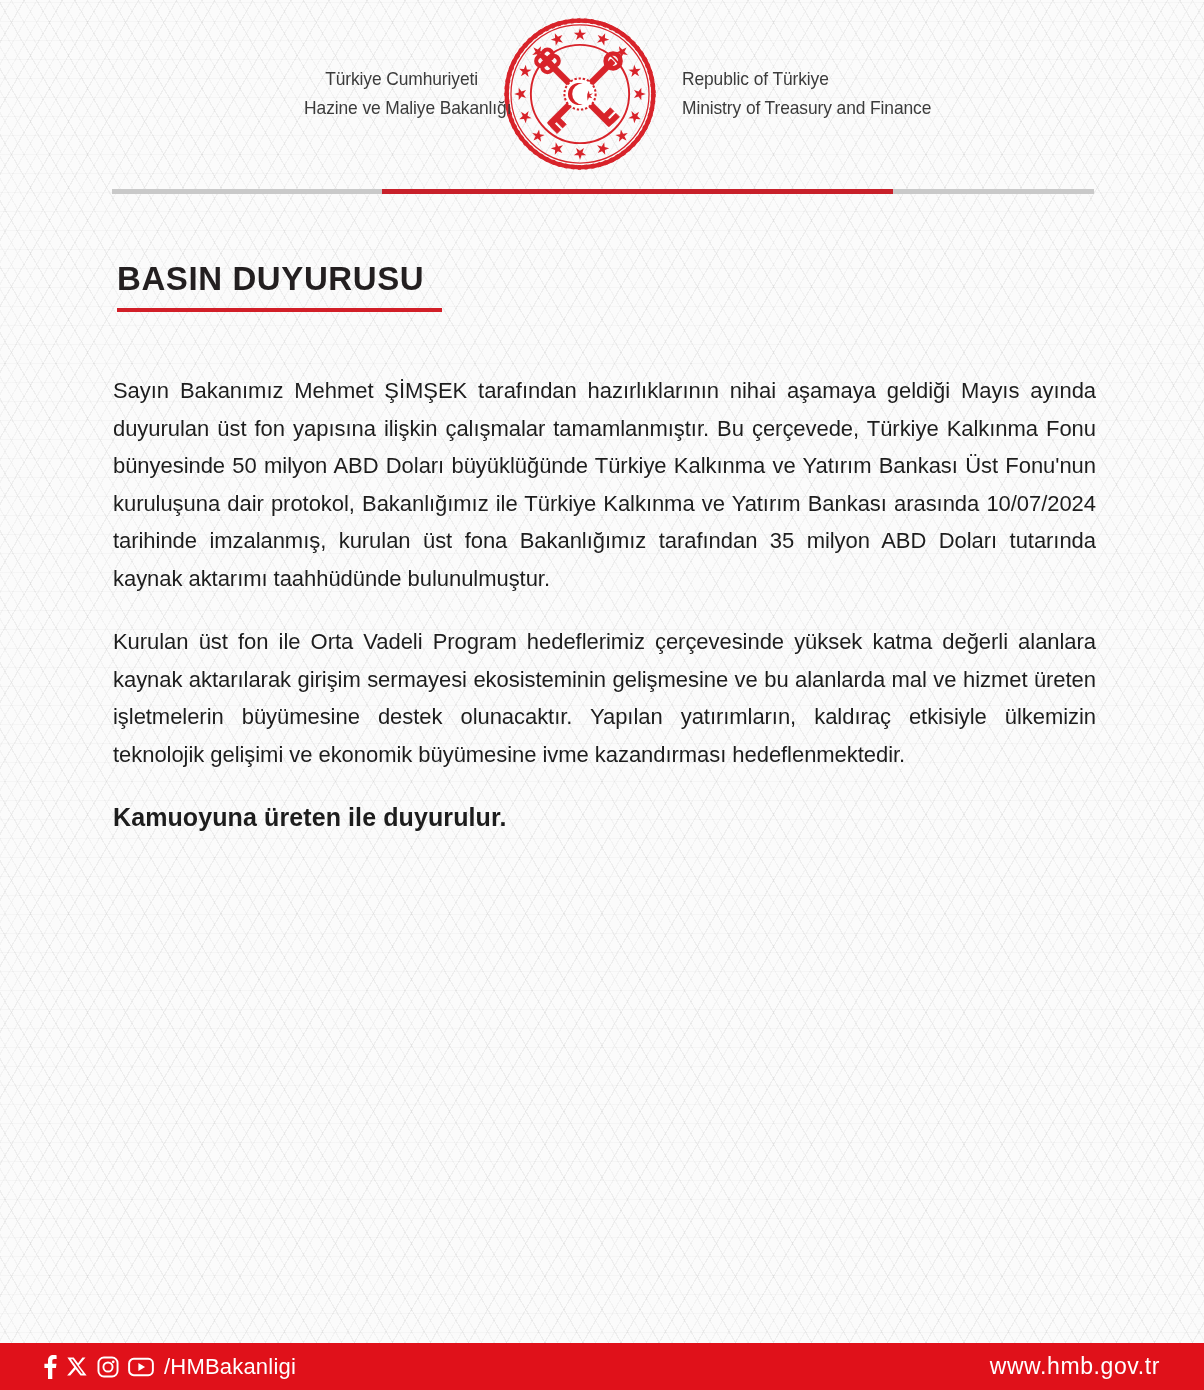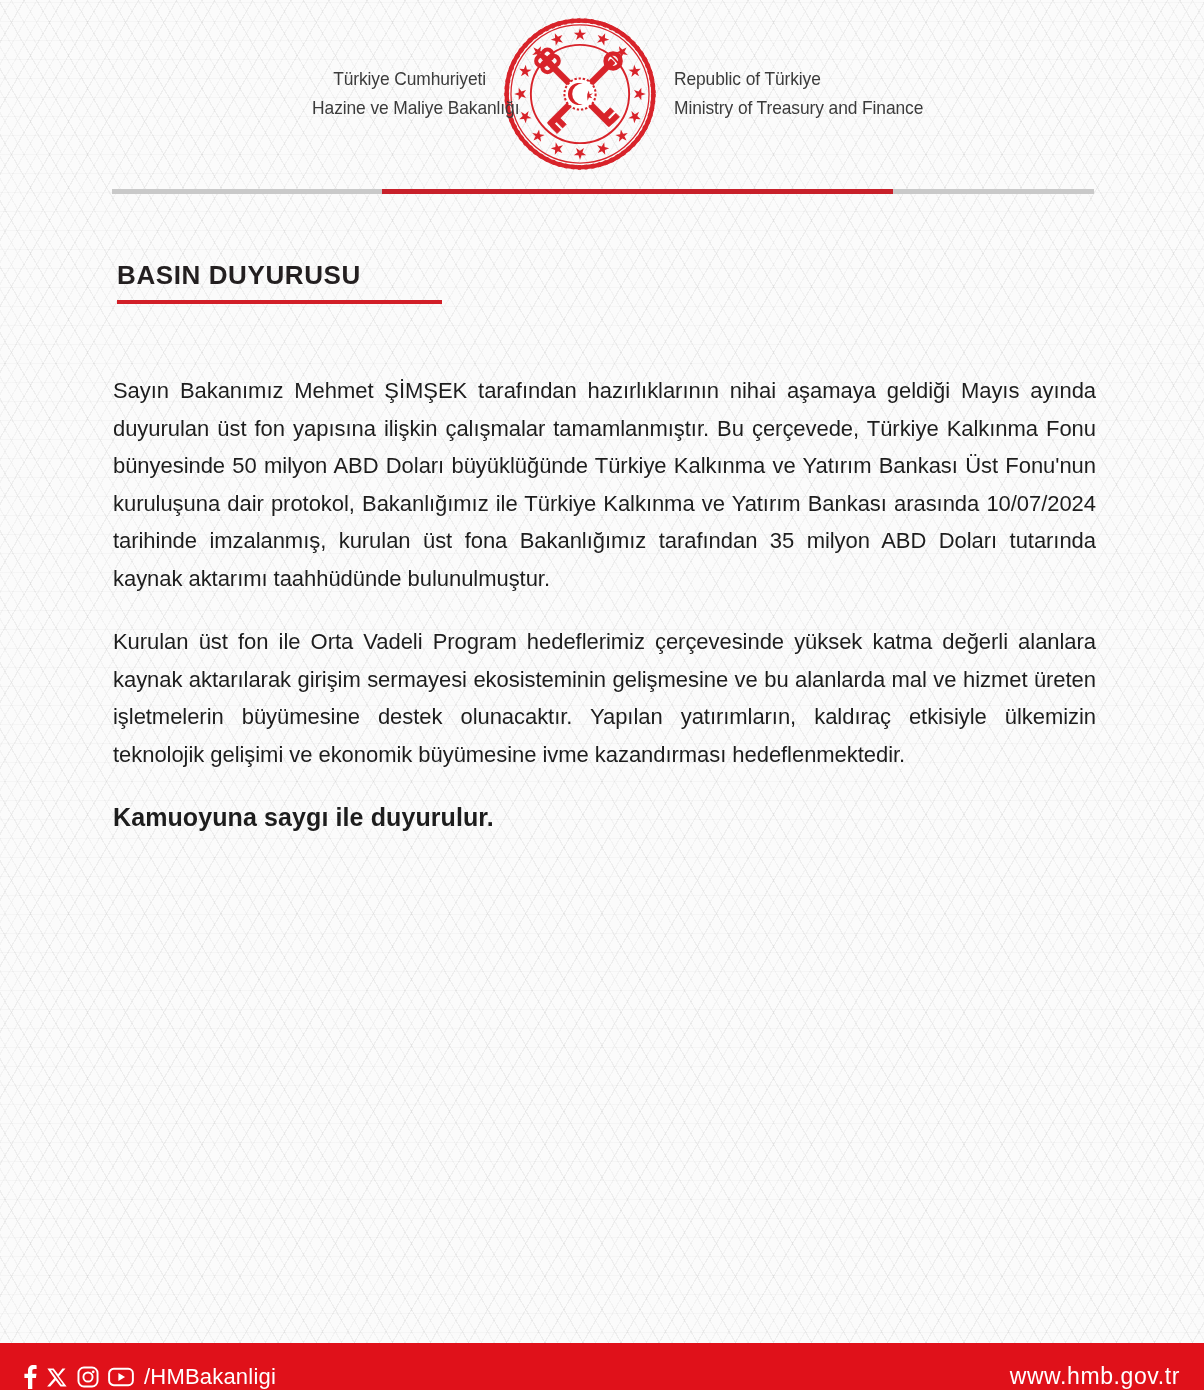--- a/index.html
+++ b/index.html
@@ -43,21 +43,21 @@
   
   .masthead {
     position: absolute;
     left: 0;
     top: 14px;
     width: 1204px;
     height: 160px;
     display: flex;
     align-items: center;
     justify-content: center;
-    gap: 0;
+    gap: 8px;
   }
   .ministry-name {
     font-family: "Liberation Sans Narrow", "Liberation Sans", sans-serif;
     color: #3b3b3b;
     font-size: 18.5px;
     line-height: 1.55;
     letter-spacing: -0.1px;
     white-space: nowrap;
   }
   .ministry-name.tr {
@@ -101,21 +101,21 @@
     background: #c8202a;
   }
 
   
   .title-block {
     position: absolute;
     left: 117px;
     top: 262px;
   }
   .doc-title {
-    font-size: 26px;
+    font-size: 33px;
     font-weight: bold;
     color: #231f20;
     letter-spacing: 0.6px;
     margin: 0;
     line-height: 1.05;
   }
   .title-underline {
     margin-top: 11px;
     width: 325px;
     height: 4px;
@@ -161,23 +161,23 @@
 
   
   .footer {
     position: absolute;
     left: 0;
     bottom: 0;
     width: 1204px;
     height: 47px;
     background: #e0111a;
     display: flex;
-    align-items: flex-end;
+    align-items: center;
     justify-content: space-between;
-    padding: 0 24px;
+    padding: 0 44px;
     box-sizing: border-box;
   }
   .social {
     display: flex;
     align-items: center;
     gap: 9px;
   }
   .social svg { display: block; }
   .social-handle {
     color: #ffffff;
@@ -313,21 +313,21 @@
 
   <div class="title-block">
     <h1 class="doc-title">BASIN DUYURUSU</h1>
     <div class="title-underline"></div>
   </div>
 
 
   <div class="body-copy">
     <p>Sayın Bakanımız Mehmet ŞİMŞEK tarafından hazırlıklarının nihai aşamaya geldiği Mayıs ayında duyurulan üst fon yapısına ilişkin çalışmalar tamamlanmıştır. Bu çerçevede, Türkiye Kalkınma Fonu bünyesinde 50 milyon ABD Doları büyüklüğünde Türkiye Kalkınma ve Yatırım Bankası Üst Fonu'nun kuruluşuna dair protokol, Bakanlığımız ile Türkiye Kalkınma ve Yatırım Bankası arasında 10/07/2024 tarihinde imzalanmış, kurulan üst fona Bakanlığımız tarafından 35 milyon ABD Doları tutarında kaynak aktarımı taahhüdünde bulunulmuştur.</p>
     <p>Kurulan üst fon ile Orta Vadeli Program hedeflerimiz çerçevesinde yüksek katma değerli alanlara kaynak aktarılarak girişim sermayesi ekosisteminin gelişmesine ve bu alanlarda mal ve hizmet üreten işletmelerin büyümesine destek olunacaktır. Yapılan yatırımların, kaldıraç etkisiyle ülkemizin teknolojik gelişimi ve ekonomik büyümesine ivme kazandırması hedeflenmektedir.</p>
-    <p class="closing">Kamuoyuna saygı ile duyurulur.</p>
+    <p class="closing">Kamuoyuna üreten ile duyurulur.</p>
   </div>
 
   <div class="footer">
     <div class="social">
 
       <svg width="13" height="24" viewBox="0 0 13 24">
         <path fill="#ffffff" d="M8.3,24 V13.1 h3.6 l0.6,-4.3 H8.3 V6.1 c0,-1.2 0.35,-2.1 2.1,-2.1 h2.2 V0.2 C12.2,0.14 10.9,0 9.4,0 C6.2,0 4.0,1.95 4.0,5.6 v3.2 H0.4 v4.3 H4.0 V24 Z"></path>
       </svg>
 
       <svg width="22" height="21" viewBox="0 0 24 24">

